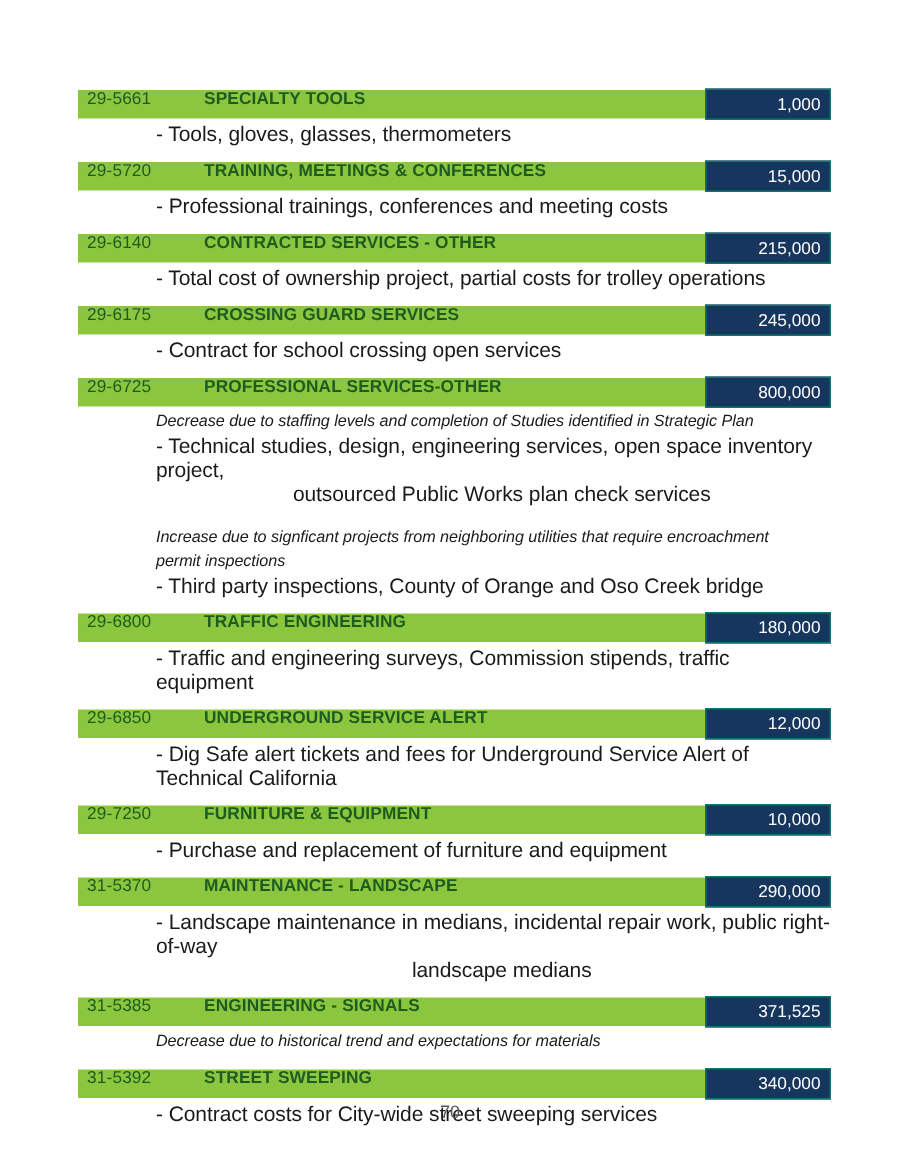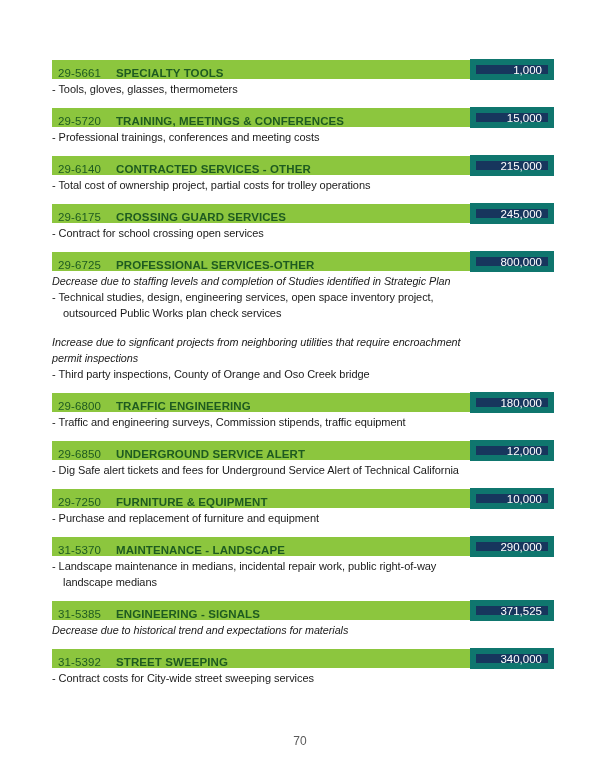--- a/index.html
+++ b/index.html
@@ -35,23 +35,24 @@
     height: 19px;
   }
   .green-bar {
     position: absolute;
     left: 0;
     top: 0;
     right: 78px;
     height: 19px;
     background: #8CC63E;
     display: flex;
-    align-items: flex-end;
+    align-items: flex-start;
     box-sizing: border-box;
     padding-left: 6px;
+    gap: 20px;
   }
   .acct-code {
     color: #1E5B20;
     font-size: 11.5px;
     font-weight: normal;
     letter-spacing: 0.1px;
     width: 58px;
     flex: 0 0 58px;
   }
   .acct-title {
@@ -62,51 +63,54 @@
     white-space: nowrap;
     overflow: hidden;
   }
   .amount-box {
     position: absolute;
     right: 0;
     top: -1px;
     width: 84px;
     height: 21px;
     background: #17365D;
-    border: 6px solid #0f766e;
+    border: 1px solid #0f766e;
     box-sizing: border-box;
     color: #ffffff;
     font-size: 11.5px;
     display: flex;
     align-items: center;
     justify-content: flex-end;
     padding-right: 6px;
   }
   .notes {
     display: block;
     padding-top: 2px;
   }
   .note-italic {
     display: block;
     font-style: italic;
     font-size: 10.8px;
     color: #1a1a1a;
+    margin-left: 52px;
     line-height: 16px;
     letter-spacing: -0.05px;
   }
   .note-bullet {
     display: block;
-    font-size: 11px;
+    font-size: 14px;
     color: #1a1a1a;
+    margin-left: 52px;
     line-height: 16px;
     letter-spacing: -0.05px;
   }
   .note-bullet .cont {
     display: block;
     margin-left: 11px;
+    text-align: center;
   }
   .page-number {
     position: absolute;
     left: 0;
     right: 0;
     bottom: 28px;
     text-align: center;
     font-size: 12px;
     color: #5a5a5a;
   }

